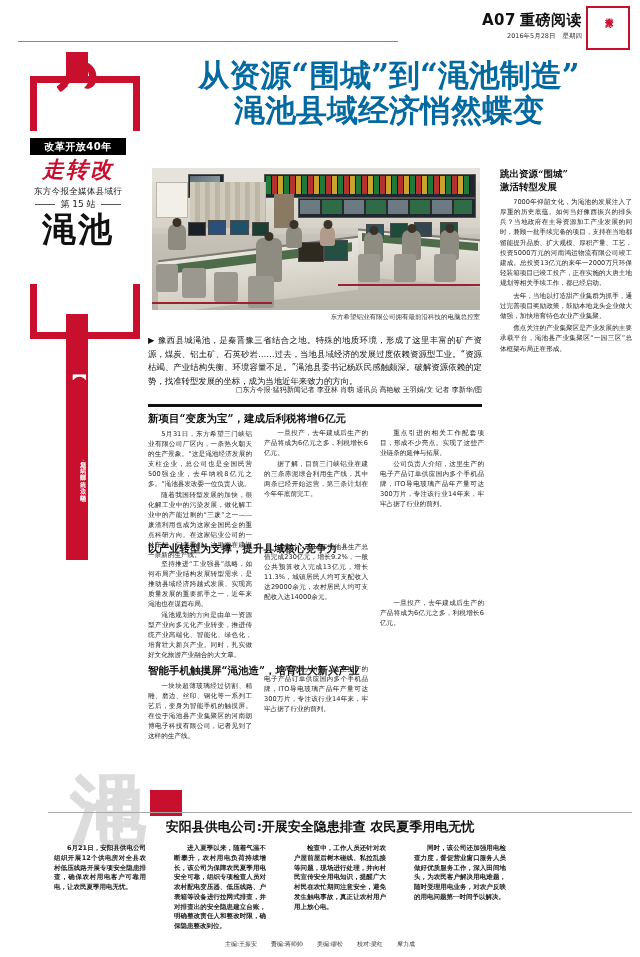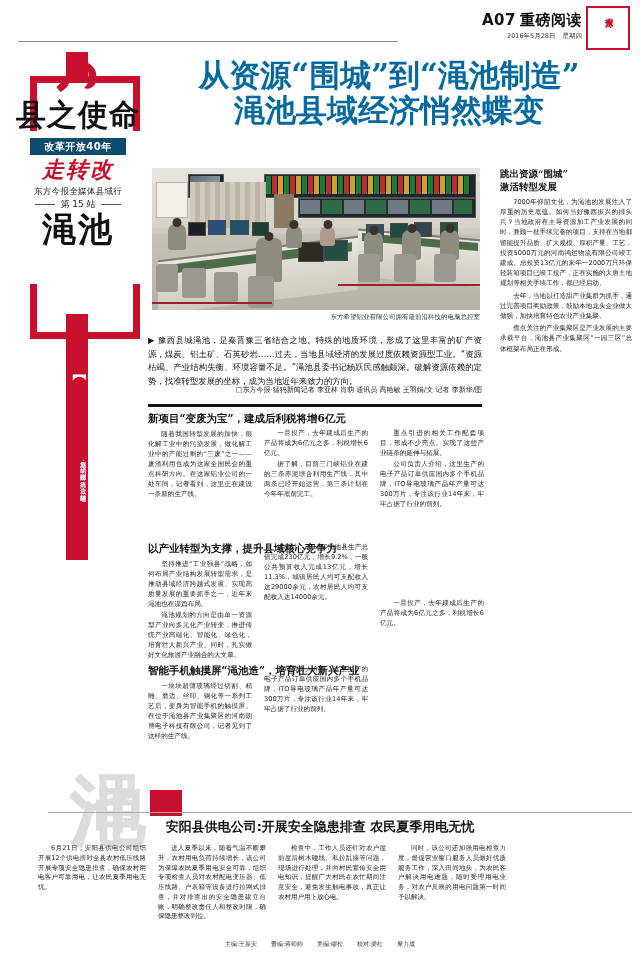--- a/index.html
+++ b/index.html
@@ -53,21 +53,21 @@
   .title-cn{
     position:absolute;left:6px;top:48px;width:128px;text-align:center;
     font-family:"DejaVu Serif","Liberation Serif",serif;
     font-size:30px;font-weight:bold;color:#111;
     letter-spacing:1px;line-height:1;
     white-space:nowrap;
   }
 
   .ribbon{
     position:absolute;left:22px;top:86px;width:96px;height:17px;
-    background:#0c4a6e;color:#fff;font-size:10px;font-weight:bold;
+    background:#000000;color:#fff;font-size:10px;font-weight:bold;
     display:flex;align-items:center;justify-content:center;letter-spacing:.5px;
   }
   .zzg{
     position:absolute;left:6px;top:106px;width:128px;text-align:center;
     font-family:"DejaVu Serif","Liberation Serif",serif;
     font-size:22px;font-weight:bold;color:#c8102e;font-style:italic;
     letter-spacing:2px;line-height:1;white-space:nowrap;
   }
   .subline{
     position:absolute;left:6px;top:134px;width:128px;text-align:center;
@@ -185,21 +185,21 @@
   .redblock{position:absolute;left:150px;top:790px;width:32px;height:26px;background:#c8102e;}
   .botheadline{
     position:absolute;left:0;top:818px;width:640px;text-align:center;
     font-size:13px;font-weight:bold;color:#111;
     font-family:"DejaVu Sans","Liberation Sans",sans-serif;
     white-space:nowrap;letter-spacing:0px;
   }
   .botcols{position:absolute;left:38px;top:844px;width:592px;height:92px;}
   .botcol{position:absolute;font-size:6.5px;line-height:1.5;
     text-align:justify;color:#1d1d1d;}
-  .botcol p{margin:0 0 1px 0;text-indent:2em;}
+  .botcol p{margin:0 0 1px 16px;text-indent:2em;font-weight:bold;}
 
   .footer{
     position:absolute;left:0;top:940px;width:640px;text-align:center;
     font-size:6px;color:#333;white-space:nowrap;
   }
   .footer span{margin:0 6px;}
 </style>
 </head>
 <body>
 
@@ -225,21 +225,20 @@
     <div class="stem2"></div>
 
     <div class="emblem">
       <svg width="48" height="34" viewBox="0 0 48 34">
         <path d="M6 26 L30 5 L34 9 L10 30 Z" fill="#c8102e"></path>
         <path d="M28 3 C40 5 44 14 42 24 C40 30 34 32 30 30 C35 26 37 18 33 12 C31 9 29 6 28 3 Z" fill="#c8102e"></path>
         <rect x="3" y="25" width="10" height="7" rx="1.5" fill="#c8102e" transform="rotate(-40 8 28)"></rect>
       </svg>
     </div>
 
-    <div class="title-cn">县之使命</div>
     <div class="ribbon">改革开放40年</div>
     <div class="zzg">走转改</div>
     <div class="subline">东方今报全媒体县域行</div>
     <div class="station">
       <span class="dash"></span><span>第 15 站</span><span class="dash"></span>
     </div>
     <div class="bigname">渑池</div>
     <div class="catbox">【产业发展】</div>
     <div class="credits">总策划：胡斌 赵国辉 统筹：金边 赵曦萌</div>
     <div class="watermark">渑池</div>
@@ -312,20 +311,21 @@
 
   <div class="lead">▶ 豫西县城渑池，是秦晋豫三省结合之地。特殊的地质环境，形成了这里丰富的矿产资源，煤炭、铝土矿、石英砂岩……过去，当地县域经济的发展过度依赖资源型工业。“资源枯竭、产业结构失衡、环境容量不足。”渑池县委书记杨跃民感触颇深。破解资源依赖的定势，找准转型发展的坐标，成为当地近年来致力的方向。</div>
   <div class="byline">□东方今报·猛犸新闻记者 李亚林 肖萌 通讯员 高艳敏 王羽娟/文 记者 李新华/图</div>
   <div class="blackrule"></div>
 
   <div class="artcols">
 
     <div class="colblk" style="left:0px;top:0px;width:104px;">
       <div class="sub">新项目“变废为宝”，建成后利税将增6亿元</div>
       <div class="bodytxt">
+        <p>5月31日，东方希望三门峡铝业有限公司厂区内，一条热火朝天的生产景象。“这是渑池经济发展的支柱企业，总公司也是全国民营500强企业，去年纳税8亿元之多。”渑池县发改委一位负责人说。</p>
         <p>随着我国转型发展的加快，很化解工业中的污染发展，做化解工业中的产能过剩的“三废”之一——废渣利用也成为这家全国民企的重点科研方向。在这家铝业公司的一处车间，记者看到，这里正在建设一条新的生产线。</p>
       </div>
     </div>
 
     <div class="colblk" style="left:116px;top:0px;width:104px;">
       <div class="bodytxt" style="margin-top:16px;">
         <p>一旦投产，去年建成后生产的产品将成为6亿元之多，利税增长6亿元。</p>
         <p>据了解，目前三门峡铝业在建的三条赤泥综合利用生产线，其中两条已经开始运营，第三条计划在今年年底前完工。</p>
       </div>
     </div>

